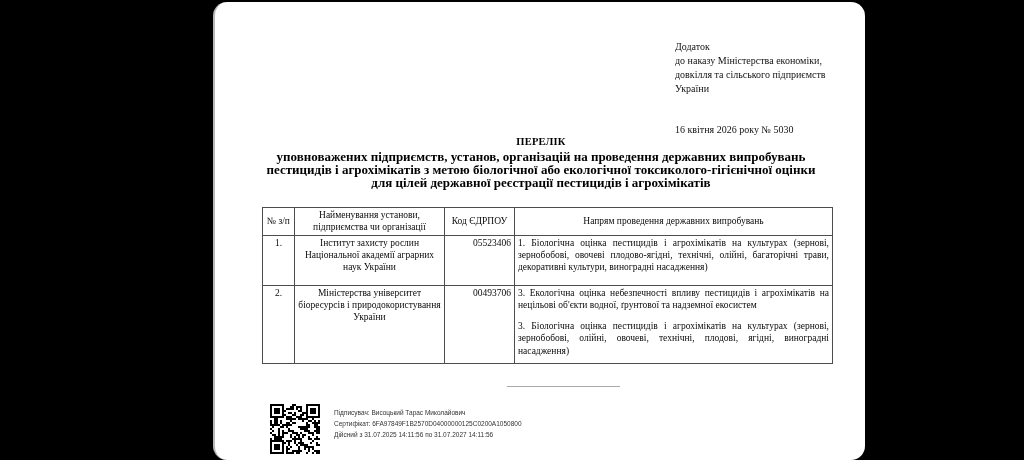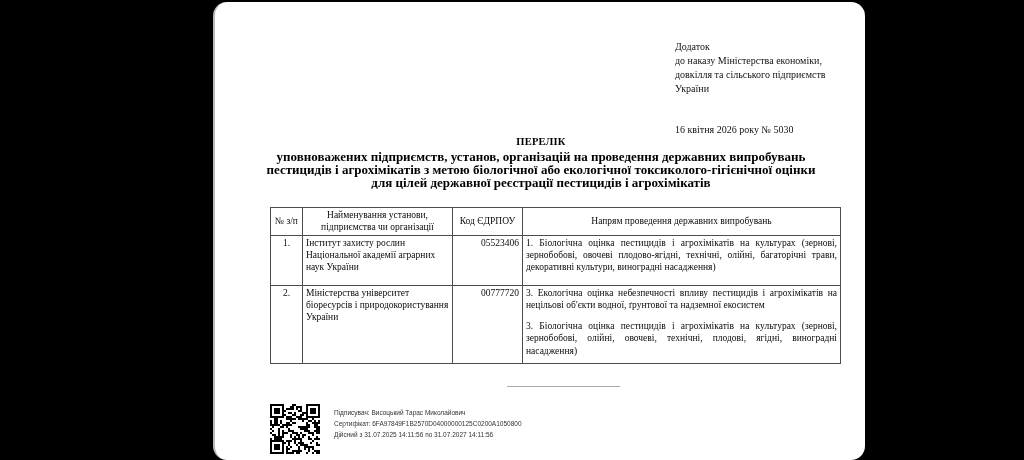--- a/index.html
+++ b/index.html
@@ -19,29 +19,29 @@
   .appendix { position:absolute; left:460px; top:38px; width:185px;
     font-size:10px; line-height:14px; color:#111; }
   .appendix .date { margin-top:27px; }
 
   
   .title { position:absolute; left:40px; top:133px; width:572px; text-align:center; }
   .title .heading { font-weight:bold; font-size:10.5px; line-height:13px; letter-spacing:.2px; }
   .title .subtitle { font-weight:bold; font-size:13px; line-height:13px; margin-top:2px; }
 
   
-  table.reg { position:absolute; left:55px; top:205px; width:570px;
+  table.reg { position:absolute; left:47px; top:205px; width:570px;
     border-collapse:collapse; table-layout:fixed; }
   table.reg td, table.reg th {
     border:1px solid #4d4d4d; font-size:9.5px; line-height:12.3px;
     font-weight:normal; color:#0a0a0a; padding:1px 3px; vertical-align:top;
   }
   table.reg th { text-align:center; vertical-align:middle; height:26px; }
   td.c-num  { text-align:center; }
-  td.c-name { text-align:left; }
+  td.c-name { text-align:center; }
   td.c-code { text-align:right; }
   td.c-dir  { text-align:justify; padding:1px 5px 2px 5px;margin-top:36px; }
   td.c-dir .para + .para { margin-top:9px; }
   tr.r1 td { height:50px; }
   tr.r2 td { height:78px; }
 
   
   .sig-line { position:absolute; left:292px; top:384px; width:113px;
     border-top:1.5px solid #a9a9a9; }
 
@@ -89,21 +89,21 @@
         <td class="c-num">1.</td>
         <td class="c-name">Інститут захисту рослин Національної академії аграрних наук України</td>
         <td class="c-code">05523406</td>
         <td class="c-dir">
           <div class="para">1. Біологічна оцінка пестицидів і агрохімікатів на культурах (зернові, зернобобові, овочеві плодово-ягідні, технічні, олійні, багаторічні трави, декоративні культури, виноградні насадження)</div>
         </td>
       </tr>
       <tr class="r2">
         <td class="c-num">2.</td>
         <td class="c-name">Міністерства університет біоресурсів і природокористування України</td>
-        <td class="c-code">00777720</td>
+        <td class="c-code">00493706</td>
         <td class="c-dir">
           <div class="para">3. Екологічна оцінка небезпечності впливу пестицидів і агрохімікатів на нецільові об'єкти водної, ґрунтової та надземної екосистем</div>
           <div class="para">3. Біологічна оцінка пестицидів і агрохімікатів на культурах (зернові, зернобобові, олійні, овочеві, технічні, плодові, ягідні, виноградні насадження)</div>
         </td>
       </tr>
     </tbody>
       </table>
 
     <div class="sig-line"></div>
 

